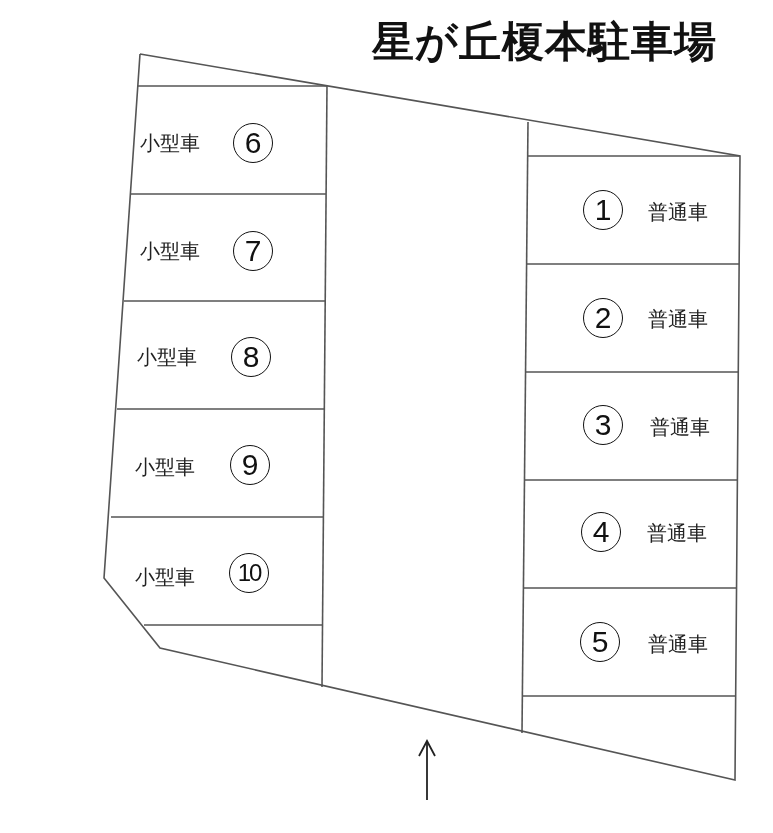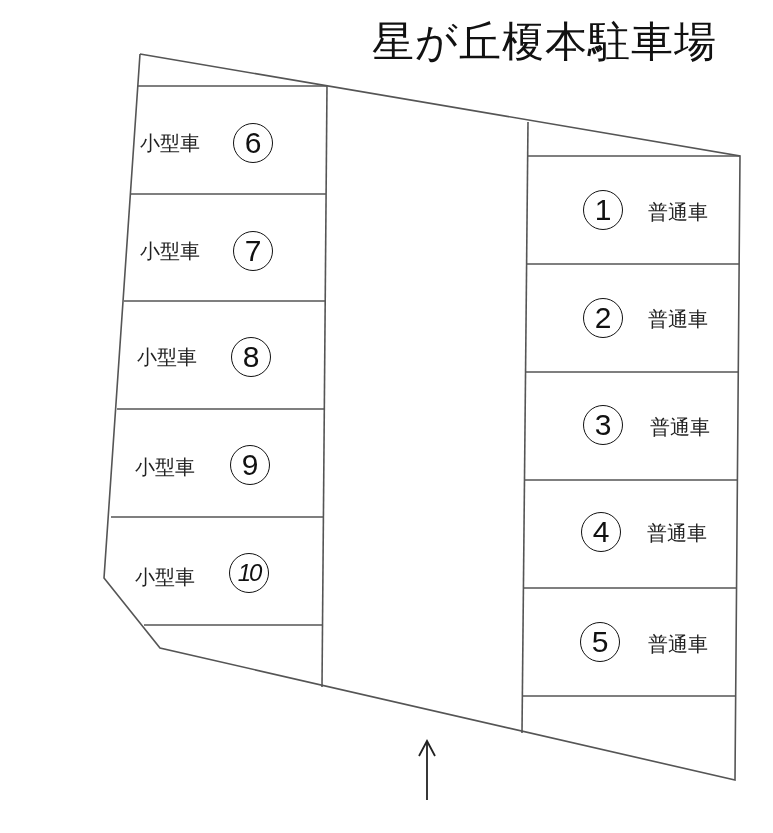--- a/index.html
+++ b/index.html
@@ -1,19 +1,19 @@
 <!DOCTYPE html>
 <html><head>
 <meta charset="utf-8">
 <style>
   html, body { margin: 0; padding: 0; background: #ffffff; }
   body { width: 773px; height: 833px; position: relative; overflow: hidden;
          font-family: "DejaVu Sans", "Liberation Sans", sans-serif; color: #111; }
   .title { position: absolute; left: 372px; top: 14px; font-size: 42px; letter-spacing: 1px;
-           line-height: 56px; white-space: nowrap; color: #111; font-weight: normal; }
+           line-height: 56px; white-space: nowrap; color: #111; font-weight: bold; }
   svg.plan { position: absolute; left: 0; top: 0; }
   .line { stroke: #555; stroke-width: 1.6; fill: none; }
   .label { position: absolute; font-size: 20px; line-height: 24px; white-space: nowrap; color: #222; text-align: right; }
   .num { position: absolute; width: 40px; height: 40px; border: 1.6px solid #111; border-radius: 50%;
          box-sizing: border-box; display: flex; align-items: center; justify-content: center;
          font-size: 30px; line-height: 1; color: #111; font-family: "Liberation Sans", sans-serif; }
   .num.two { font-size: 24px; letter-spacing: -2px; }
 </style>
 </head>
 <body>
@@ -54,21 +54,21 @@
 <div class="label" style="left:140px; top:239px;">小型車</div>
 <div class="num" style="left:233px; top:231px;">7</div>
 
 <div class="label" style="left:137px; top:345px;">小型車</div>
 <div class="num" style="left:231px; top:337px;">8</div>
 
 <div class="label" style="left:135px; top:455px;">小型車</div>
 <div class="num" style="left:230px; top:445px;">9</div>
 
 <div class="label" style="left:135px; top:565px;">小型車</div>
-<div class="num two" style="left:229px; top:553px;font-style:italic;">10</div>
+<div class="num two" style="left:229px; top:553px;">10</div>
 
 <div class="num" style="left:583px; top:190px;">1</div>
 <div class="label" style="left:648px; top:200px;">普通車</div>
 
 <div class="num" style="left:583px; top:298px;">2</div>
 <div class="label" style="left:648px; top:307px;">普通車</div>
 
 <div class="num" style="left:583px; top:405px;">3</div>
 <div class="label" style="left:650px; top:415px;">普通車</div>
 

